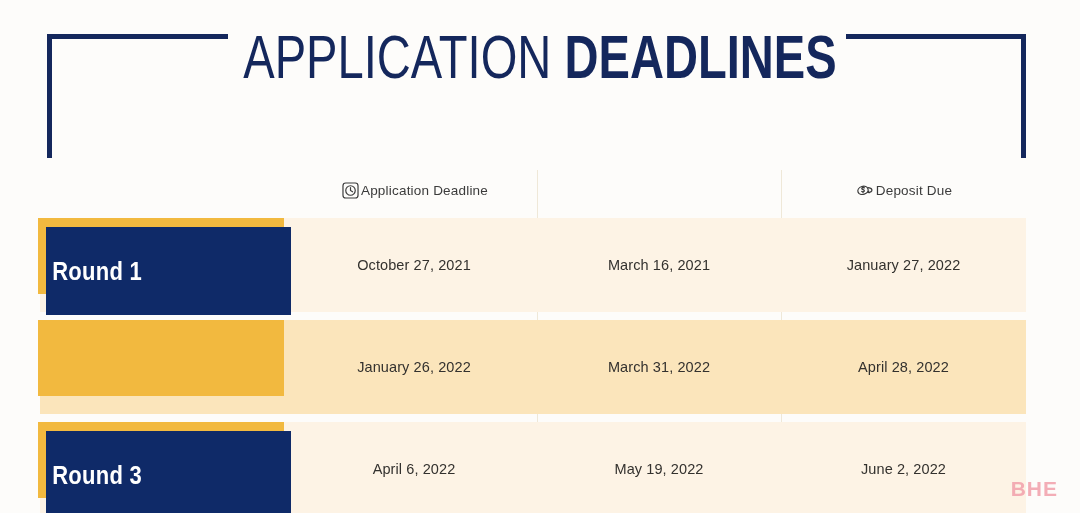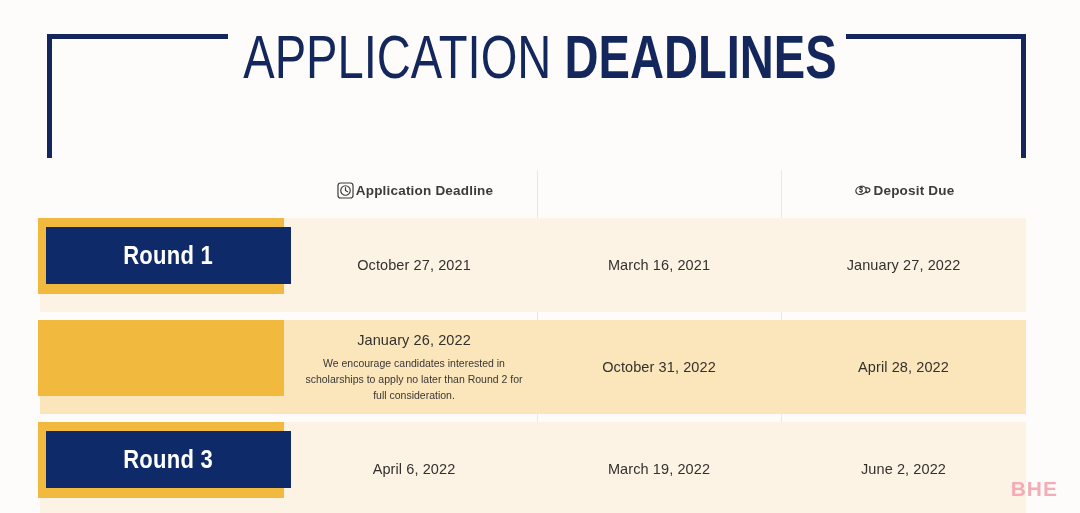--- a/index.html
+++ b/index.html
@@ -79,21 +79,20 @@
   .col-head {
     position: absolute;
     top: 0;
     height: 56px;
     display: flex;
     align-items: center;
     justify-content: center;
     font-size: 13.5px;
     color: #3b3b3b;
     letter-spacing: .2px;
-    font-weight: bold;
   }
   .col-head .ico {
     display: inline-flex;
     align-items: center;
     justify-content: center;
     width: 21px;
     height: 21px;
     flex: 0 0 auto;
   }
   .col-head .ico svg { display: block; }
@@ -137,25 +136,25 @@
     top: 0px;
     width: 246px;
     height: 76px;
     background: #f2b93f;
   }
   .round-navy {
     position: absolute;
     left: 46px;
     top: 9px;
     width: 245px;
-    height: 57px;
+    height: 88px;
     background: #0f2a68;
     display: flex;
     align-items: center;
-    justify-content: center;
+    justify-content: flex-start;
   }
   .round-navy span {
     color: #ffffff;
     font-size: 25px;
     font-weight: 700;
     letter-spacing: .3px;
     font-family: "Liberation Sans Narrow", "Liberation Sans", sans-serif;
     transform: scaleX(0.88);
   }
 
@@ -268,41 +267,40 @@
       <div class="cell cell-deposit">
         <div class="date">January 27, 2022</div>
       </div>
     </div>
 
     <div class="row row-2" id="row-2">
       <div class="row-band"></div>
       <div class="round-gold"></div>
       <div class="cell cell-deadline">
         <div class="date">January 26, 2022</div>
-        <div class="note">We encourage candidates interested in scholarships to apply no later than Round 2 for full consideration.</div>
       </div>
       <div class="cell cell-notification">
-        <div class="date">October 31, 2022</div>
+        <div class="date">March 31, 2022</div>
       </div>
       <div class="cell cell-deposit">
         <div class="date">April 28, 2022</div>
       </div>
     </div>
 
     <div class="row row-3" id="row-3">
       <div class="row-band"></div>
       <div class="round-gold"></div>
       <div class="round-navy">
         <span>Round 3</span>
       </div>
       <div class="cell cell-deadline">
         <div class="date">April 6, 2022</div>
       </div>
       <div class="cell cell-notification">
-        <div class="date">March 19, 2022</div>
+        <div class="date">May 19, 2022</div>
       </div>
       <div class="cell cell-deposit">
         <div class="date">June 2, 2022</div>
       </div>
     </div>
 
   </div>
 
   <div id="watermark">BHE</div>
 

